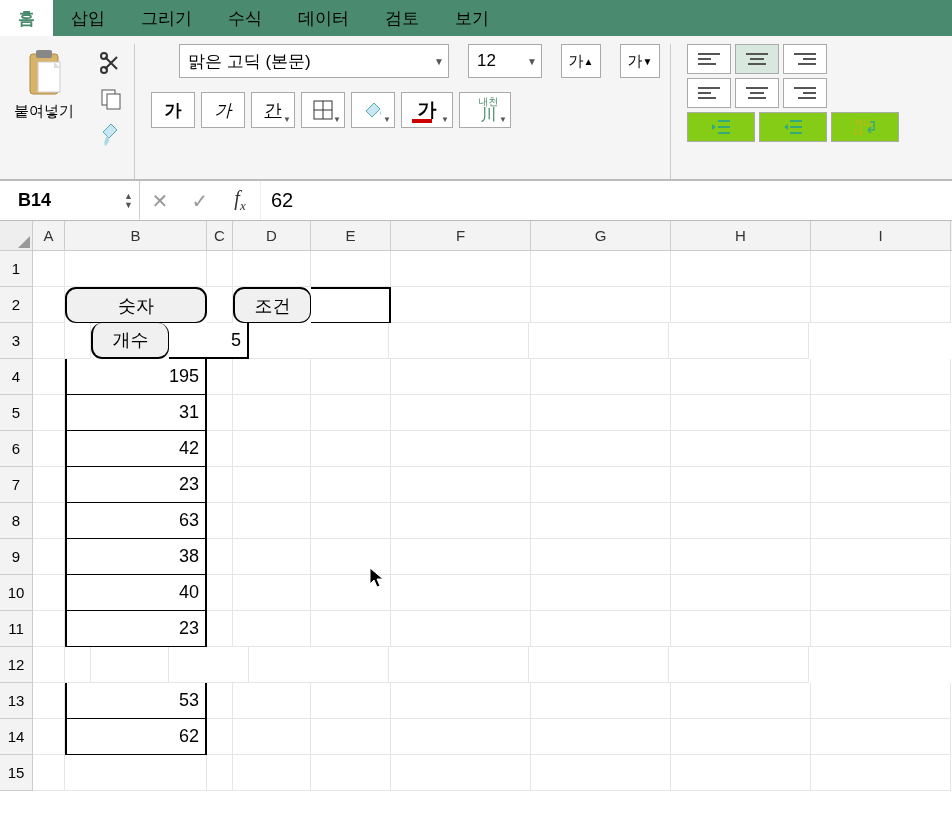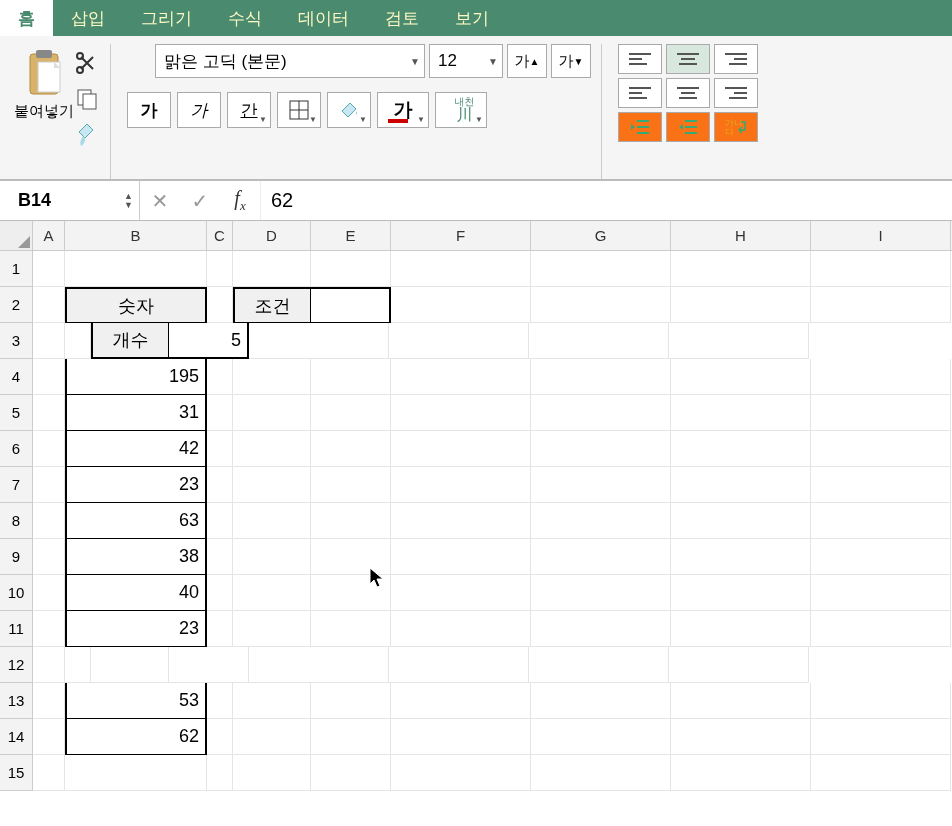--- a/index.html
+++ b/index.html
@@ -1,56 +1,56 @@
 <!DOCTYPE html>
 <html><head>
 <meta charset="utf-8">
 <style>
 * { box-sizing: border-box; margin: 0; padding: 0; }
 body { font-family: "Malgun Gothic", Arial, sans-serif; font-size: 14px; background: #fff; width: 952px; height: 826px; overflow: hidden; user-select: none; }
 
 
 .ribbon-tabs { display: flex; background: #4a8b6f; height: 36px; align-items: stretch; }
-.ribbon-tab { padding: 0 18px; display: flex; align-items: center; color: #fef9c3; font-size: 17px; cursor: pointer; }
+.ribbon-tab { padding: 0 18px; display: flex; align-items: center; color: #000000; font-size: 17px; cursor: pointer; }
 .ribbon-tab.active { background: #fff; color: #4a8b6f; font-weight: bold; }
 
 
 .ribbon { display: flex; background: #f5f5f5; border-bottom: 2px solid #bbb; height: 145px; padding: 8px 4px 0 4px; gap: 6px; }
 .ribbon-group { border-right: 1px solid #ccc; padding: 0 10px 6px 10px; display: flex; flex-direction: column; }
 .ribbon-group:last-child { border-right: none; }
 
 
-.clip-row { display: flex; gap: 0; align-items: flex-start; }
+.clip-row { display: flex; gap: 24px; align-items: flex-start; }
 .paste-big { display: flex; flex-direction: column; align-items: center; gap: 4px; padding-top: 4px; }
 .clipboard-svg { width: 40px; height: 50px; }
 .small-icons { display: flex; flex-direction: column; gap: 10px; padding-top: 6px; }
 .small-icon { width: 26px; height: 26px; display: flex; align-items: center; justify-content: center; }
 
 
-.font-row1 { display: flex; gap: 4px; margin-bottom: 14px; padding-left: 28px; }
+.font-row1 { display: flex; gap: 19px; margin-bottom: 14px; padding-left: 28px; }
 .font-name { width: 270px; height: 34px; border: 1px solid #aaa; background: #fff; display: flex; align-items: center; padding: 0 8px; font-size: 17px; position: relative; }
 .font-size { width: 74px; height: 34px; border: 1px solid #aaa; background: #fff; display: flex; align-items: center; padding: 0 8px; font-size: 17px; position: relative; }
 .dd-arrow { position: absolute; right: 4px; top: 50%; transform: translateY(-50%); font-size: 10px; color: #555; }
 .font-bigger, .font-smaller { width: 40px; height: 34px; border: 1px solid #aaa; background: #fff; display: flex; align-items: center; justify-content: center; font-size: 15px; }
 .font-row2 { display: flex; gap: 6px; align-items: center; }
 .fmt-btn { width: 44px; height: 36px; border: 1px solid #aaa; background: #fff; display: flex; align-items: center; justify-content: center; font-size: 17px; position: relative; }
 .tiny-dd { position: absolute; right: 3px; bottom: 3px; font-size: 8px; color: #555; }
 .underline-a { text-decoration: underline; }
 .font-color-btn { width: 52px; }
 .color-bar { position: absolute; bottom: 4px; left: 10px; width: 20px; height: 4px; background: #c00; }
 .ruby-btn { width: 52px; color: #4a8b6f; display:flex; flex-direction:column; align-items:center; justify-content:center; line-height:1;padding-left:7px; }
 .ruby-top { font-size: 10px; }
 .ruby-bot { font-size: 16px; }
 
 
 .align-grid { display: grid; grid-template-columns: repeat(3, 44px); gap: 4px; }
 .align-btn { height: 30px; border: 1px solid #aaa; background: #fff; display:flex; align-items:center; justify-content:center; }
 .align-btn.active { background: #d8e8de; }
 .indent-row { display:flex; gap:4px; margin-top:4px; }
-.indent-btn { width: 44px; height: 30px; border: 1px solid #aaa; background:#f97316; display:flex; align-items:center; justify-content:center; }
+.indent-btn { width: 68px; height: 30px; border: 1px solid #aaa; background:#84cc16; display:flex; align-items:center; justify-content:center; }
 
 
 .formula-bar { display: flex; height: 40px; border-bottom: 1px solid #bbb; align-items: center; background: #fff; }
 .name-box { width: 140px; height: 100%; border-right: 1px solid #ccc; display: flex; align-items: center; padding: 0 18px; font-size: 18px; font-weight: bold; position: relative; }
 .name-box-stepper { position: absolute; right: 6px; display:flex; flex-direction:column; font-size:9px; color:#555; line-height:1; }
 .fb-btn { width: 40px; height: 100%; display:flex; align-items:center; justify-content:center; font-size: 20px; color: #999; }
 .fb-btn.fx { font-style: italic; font-family: Georgia, serif; color:#333; font-size: 20px; }
 .fb-btn.fx sub { font-size: 13px; }
 .formula-input { flex: 1; height: 100%; display: flex; align-items: center; padding: 0 10px; font-size: 20px; border-left: 1px solid #eee; }
 
@@ -77,21 +77,21 @@
 .wG { width: 140px; }
 .wH { width: 140px; }
 .wI { width: 140px; }
 
 
 .bthick-t { border-top: 2px solid #000 !important; }
 .bthick-b { border-bottom: 2px solid #000 !important; }
 .bthick-l { border-left: 2px solid #000 !important; }
 .bthick-r { border-right: 2px solid #000 !important; }
 .bthin-b { border-bottom: 1px solid #000 !important; }
-.bg-hdr { background: #f0f0f0; }
+.bg-hdr { background: #f0f0f0; border-radius: 11px; }
 
 
 .cursor { position: absolute; left: 368px; top: 345px; pointer-events: none; }
 .cursor svg { width: 20px; height: 24px; }
 
 
 .al-lines { display:flex; flex-direction:column; gap:3px; width: 22px; }
 .al-line { height: 2px; background: #555; }
 .al-l .al-line:nth-child(2){ width: 60%; } .al-l .al-line:nth-child(3){ width: 80%; }
 .al-c .al-line:nth-child(2){ width: 60%; margin:0 auto; } .al-c .al-line:nth-child(3){ width: 80%; margin:0 auto;}

